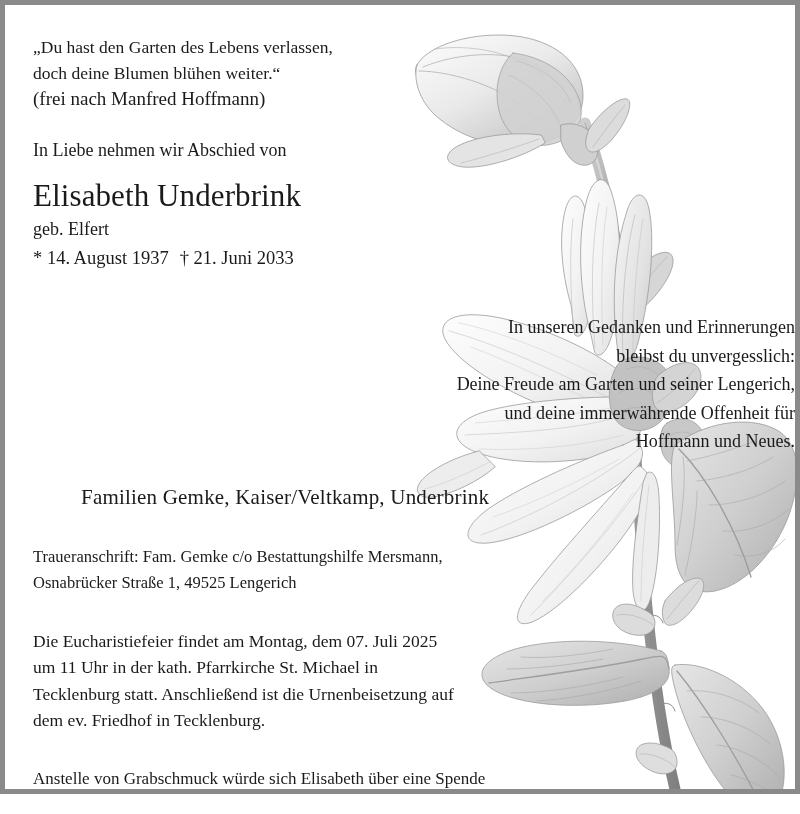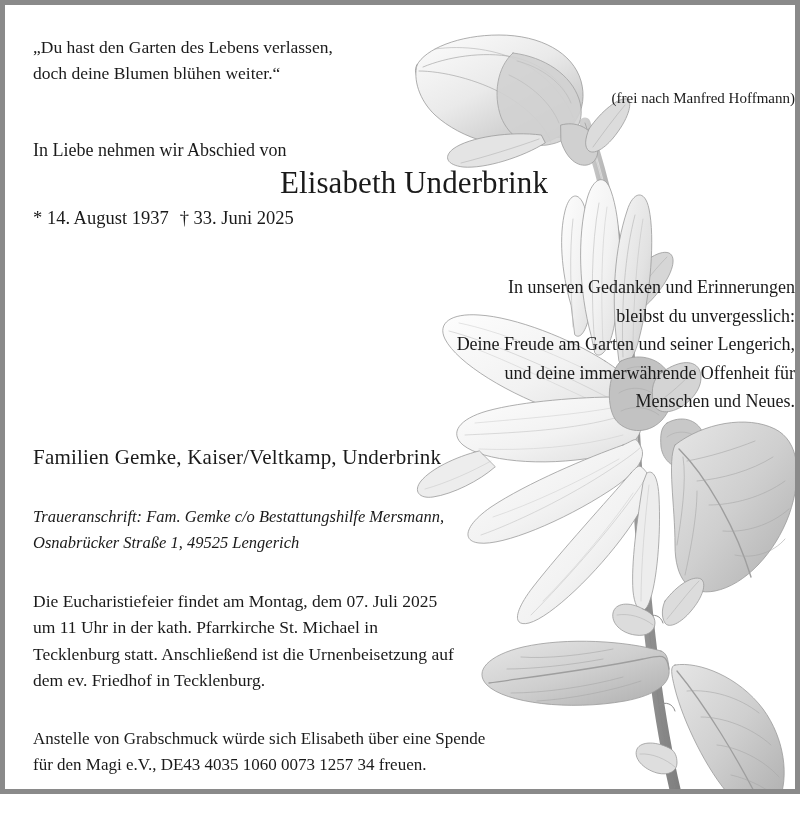--- a/index.html
+++ b/index.html
@@ -32,39 +32,38 @@
     z-index: 2;
     padding: 30px 0 0 28px;
   }
   .block { margin: 0; }
   .line {
     display: block;
     white-space: pre;
   }
 
   .verse { font-size: 17.5px; line-height: 25.5px; }
-  .attrib { font-size: 15px; line-height: 25px; text-align: right; }
+  .attrib { font-size: 19px; line-height: 25px; }
 
   .intro { font-size: 18px; line-height: 26px; }
   .deceased-name {
     font-size: 31px;
     line-height: 40px;
     letter-spacing: 0.1px;
-    margin-top: 0;
-    text-align: center;
+    margin-top: 13px;
   }
   .maiden { font-size: 18px; line-height: 27px; }
   .dates { font-size: 18.5px; line-height: 30px; }
   .dates .gap { display: inline-block; width: 11px; }
 
   .memorial { font-size: 18px; line-height: 28.5px; text-align: right; }
 
-  .families { font-size: 21px; line-height: 30px; letter-spacing: 0.2px; }
-
-  .address { font-size: 16.5px; line-height: 26px; font-style: italic; }
+  .families { font-size: 21px; line-height: 30px; letter-spacing: 0.2px; margin-left: 48px; }
+
+  .address { font-size: 16.5px; line-height: 26px; }
 
   .service { font-size: 17.5px; line-height: 26.5px; }
 
   .donation { font-size: 17px; line-height: 26.5px; }
 
   .sp-verse   { height: 26px; }
   .sp-intro   { height: 20px; }
   .sp-memo    { height: 26px; }
   .sp-fam     { height: 16px; }
   .sp-addr    { height: 16px; }
@@ -281,33 +280,34 @@
     <div class="block verse">
       <span class="line">„Du hast den Garten des Lebens verlassen,</span>
       <span class="line">doch deine Blumen blühen weiter.“</span>
     </div>
     <div class="block attrib">(frei nach Manfred Hoffmann)</div>
 
     <div class="sp-verse"></div>
 
     <div class="block intro">In Liebe nehmen wir Abschied von</div>
     <div class="block deceased-name">Elisabeth Underbrink</div>
+    <div class="block maiden">geb. Elfert</div>
     <div class="block dates">
-      <span>* 14. August 1937</span><span class="gap"></span><span>† 33. Juni 2025</span>
+      <span>* 14. August 1937</span><span class="gap"></span><span>† 21. Juni 2033</span>
     </div>
 
     <div class="sp-intro"></div>
     <div class="sp-intro"></div>
 
     <div class="block memorial">
       <span class="line">In unseren Gedanken und Erinnerungen</span>
       <span class="line">bleibst du unvergesslich:</span>
       <span class="line">Deine Freude am Garten und seiner Lengerich,</span>
       <span class="line">und deine immerwährende Offenheit für</span>
-      <span class="line">Menschen und Neues.</span>
+      <span class="line">Hoffmann und Neues.</span>
     </div>
 
     <div class="sp-memo"></div>
 
     <div class="block families">Familien Gemke, Kaiser/Veltkamp, Underbrink</div>
 
     <div class="sp-fam"></div>
     <div class="sp-fam"></div>
 
     <div class="block address">

